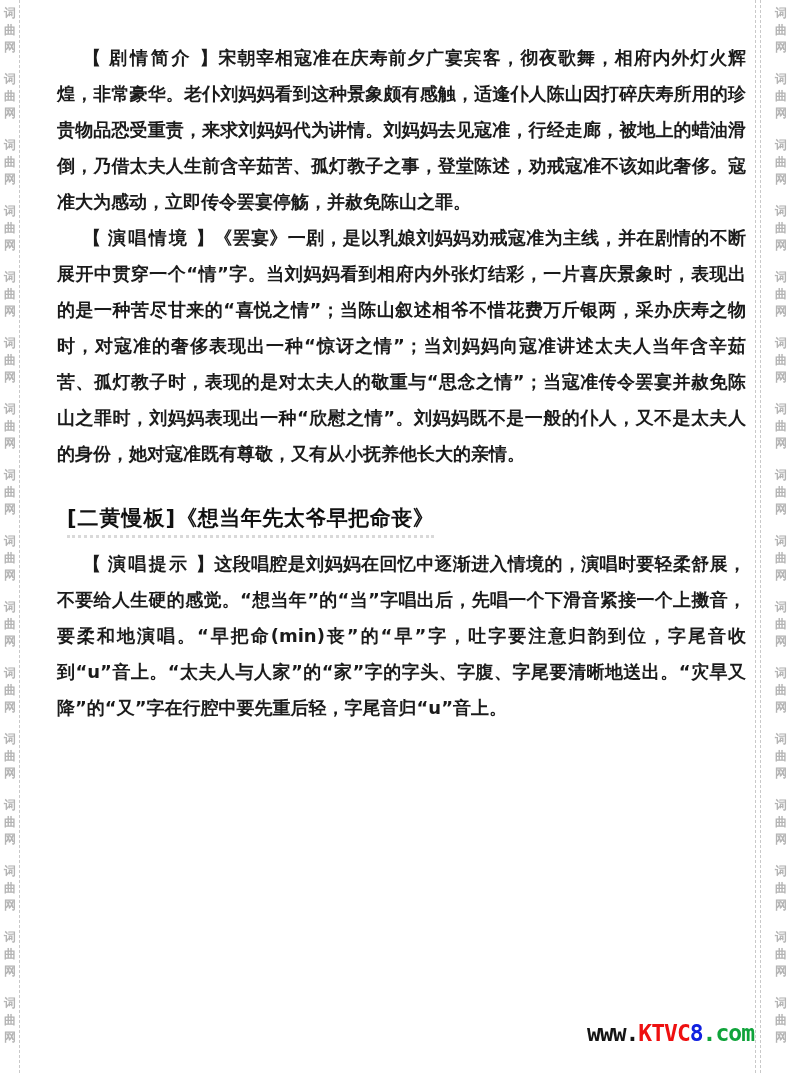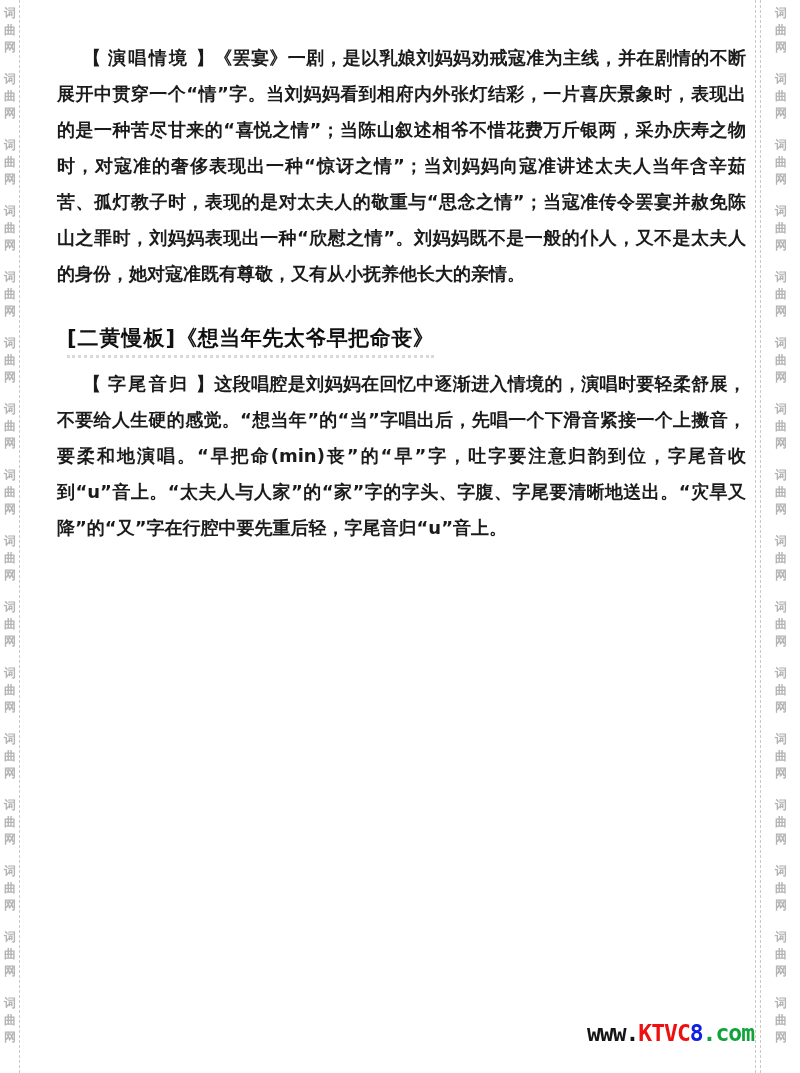--- a/index.html
+++ b/index.html
@@ -226,32 +226,35 @@
       <div class="wm-char" style="color: rgb(180, 180, 180);">词</div>
       <div class="wm-char" style="color: rgb(180, 180, 180);">曲</div>
       <div class="wm-char" style="color: rgb(180, 180, 180);">网</div>
     </div>
   </div>
 
 <div class="content">
 
   <div class="paras">
 
+    <p class="para">
+      <span class="para-label-wrap"><span class="bracket">【 </span><span class="para-label">剧情简介</span><span class="bracket"> 】</span></span><span class="para-text">宋朝宰相寇准在庆寿前夕广宴宾客，彻夜歌舞，相府内外灯火辉煌，非常豪华。老仆刘妈妈看到这种景象颇有感触，适逢仆人陈山因打碎庆寿所用的珍贵物品恐受重责，来求刘妈妈代为讲情。刘妈妈去见寇准，行经走廊，被地上的蜡油滑倒，乃借太夫人生前含辛茹苦、孤灯教子之事，登堂陈述，劝戒寇准不该如此奢侈。寇准大为感动，立即传令罢宴停觞，并赦免陈山之罪。</span>
+    </p>
 
     <p class="para">
       <span class="para-label-wrap"><span class="bracket">【 </span><span class="para-label">演唱情境</span><span class="bracket"> 】</span></span><span class="para-text">《罢宴》一剧，是以乳娘刘妈妈劝戒寇准为主线，并在剧情的不断展开中贯穿一个“情”字。当刘妈妈看到相府内外张灯结彩，一片喜庆景象时，表现出的是一种苦尽甘来的“喜悦之情”；当陈山叙述相爷不惜花费万斤银两，采办庆寿之物时，对寇准的奢侈表现出一种“惊讶之情”；当刘妈妈向寇准讲述太夫人当年含辛茹苦、孤灯教子时，表现的是对太夫人的敬重与“思念之情”；当寇准传令罢宴并赦免陈山之罪时，刘妈妈表现出一种“欣慰之情”。刘妈妈既不是一般的仆人，又不是太夫人的身份，她对寇准既有尊敬，又有从小抚养他长大的亲情。</span>
     </p>
 
     <div>
       <div class="section-heading">
         <span class="tag">[二黄慢板]</span><span class="sub">《想当年先太爷早把命丧》</span>
       </div>
     </div>
 
     <p class="para">
-      <span class="para-label-wrap"><span class="bracket">【 </span><span class="para-label">字尾音归</span><span class="bracket"> 】</span></span><span class="para-text">这段唱腔是刘妈妈在回忆中逐渐进入情境的，演唱时要轻柔舒展，不要给人生硬的感觉。“想当年”的“当”字唱出后，先唱一个下滑音紧接一个上擞音，要柔和地演唱。“早把命(min)丧”的“早”字，吐字要注意归韵到位，字尾音收到“u”音上。“太夫人与人家”的“家”字的字头、字腹、字尾要清晰地送出。“灾旱又降”的“又”字在行腔中要先重后轻，字尾音归“u”音上。</span>
+      <span class="para-label-wrap"><span class="bracket">【 </span><span class="para-label">演唱提示</span><span class="bracket"> 】</span></span><span class="para-text">这段唱腔是刘妈妈在回忆中逐渐进入情境的，演唱时要轻柔舒展，不要给人生硬的感觉。“想当年”的“当”字唱出后，先唱一个下滑音紧接一个上擞音，要柔和地演唱。“早把命(min)丧”的“早”字，吐字要注意归韵到位，字尾音收到“u”音上。“太夫人与人家”的“家”字的字头、字腹、字尾要清晰地送出。“灾旱又降”的“又”字在行腔中要先重后轻，字尾音归“u”音上。</span>
     </p>
 
 
   </div>
 </div>
 
 <div class="footer-mark" id="footer-mark"><span style="color: rgb(21, 21, 21);">www.</span><span style="color: rgb(238, 16, 16);">KTVC</span><span style="color: rgb(16, 32, 224);">8</span><span style="color: rgb(15, 163, 58);">.com</span></div>
 
 </body></html>

